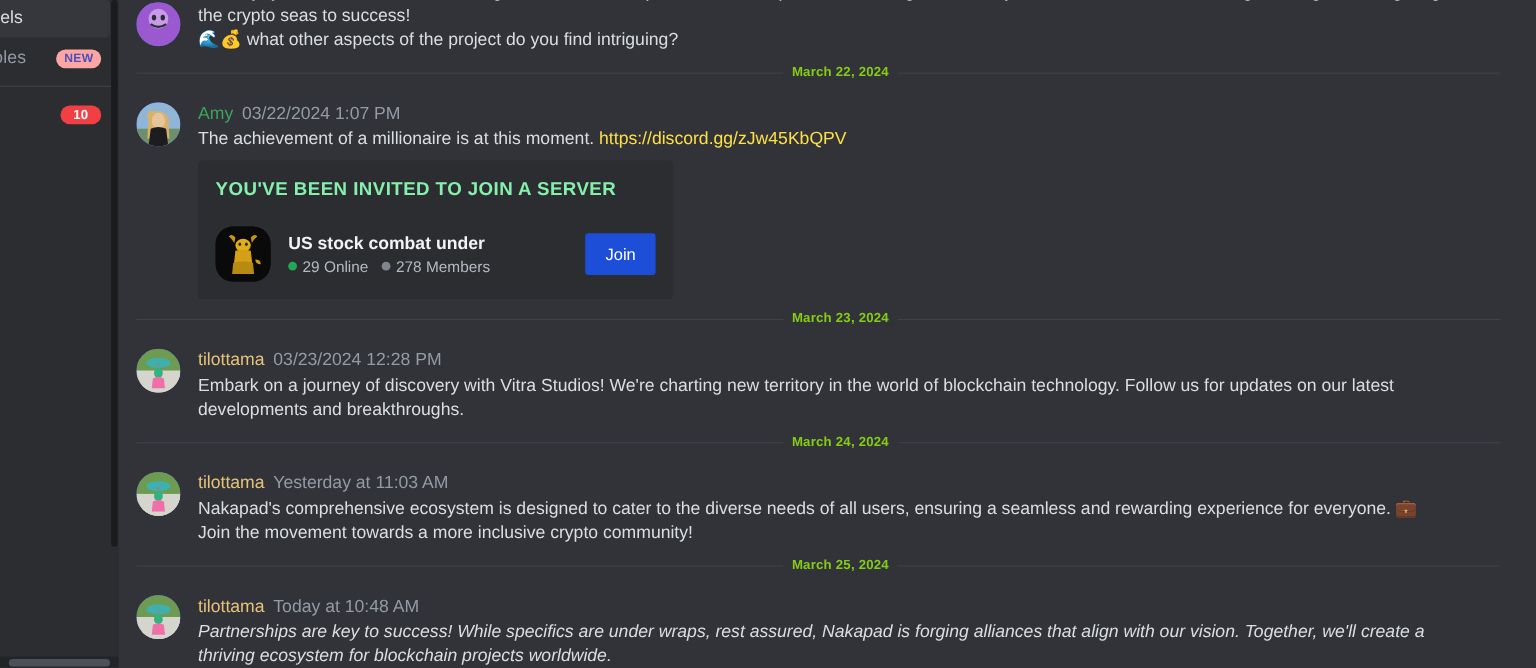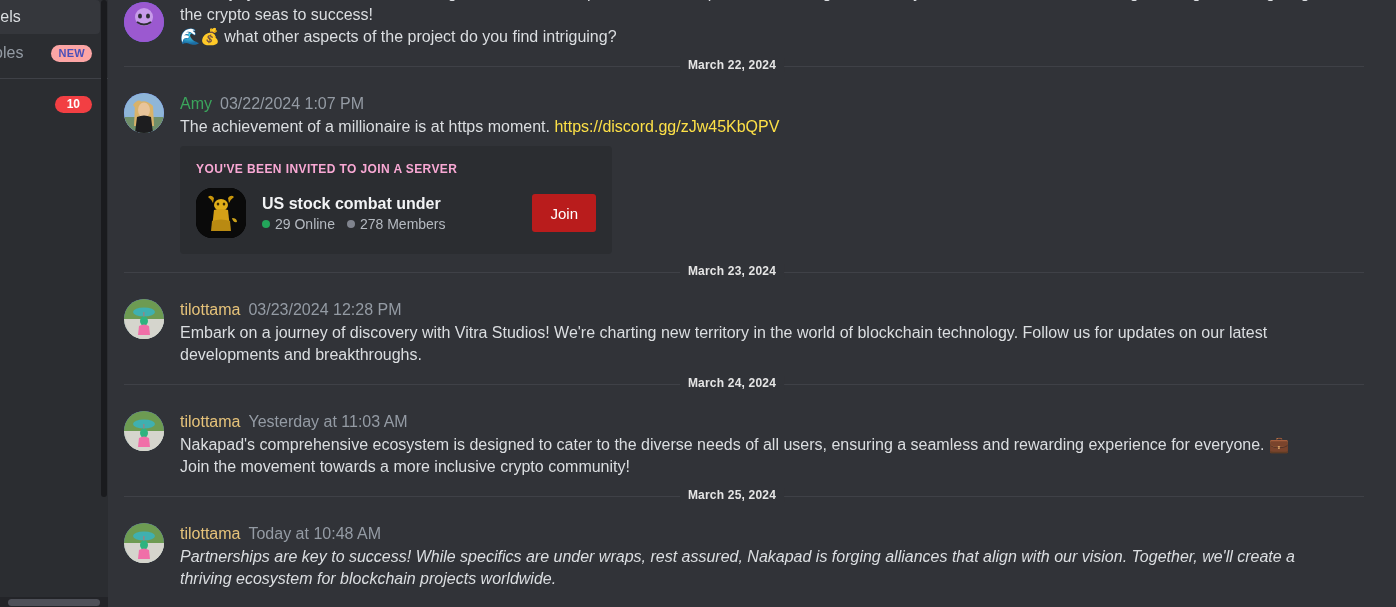--- a/index.html
+++ b/index.html
@@ -163,46 +163,46 @@
 
   
   .date-divider {
     position: relative;
     height: 1px;
     background: #3f4147;
     margin: 16px 16px 24px 16px;
   }
   .date-divider span {
     position: absolute;
-    right: 632px;
+    right: 600px;
     top: -8px;
     transform: translateX(50%);
     background: #313338;
     padding: 0 8px;
     font-size: 12px;
     font-weight: 600;
-    color: #e5e5e5;
+    color: #84cc16;
     letter-spacing: .2px;
     text-align: center;
   }
 
   
   .invite {
     margin-top: 8px;
     width: 432px;
     background: #2b2d31;
     border-radius: 4px;
     padding: 16px;
   }
   .invite-title {
-    font-size: 12px;
+    font-size: 17px;
     font-weight: 700;
     letter-spacing: .4px;
-    color: #f9a8d4;
-    margin-bottom: 12px;
+    color: #86efac;
+    margin-bottom: 24px;
   }
   .invite-row {
     display: flex;
     align-items: center;
   }
   .invite-icon {
     width: 50px; height: 50px;
     border-radius: 16px;
     overflow: hidden;
     background: #000;
@@ -221,21 +221,21 @@
     align-items: flex-start;
     gap: 12px;
     font-size: 14px;
     color: #b5bac1;
   }
   .stat { display: flex; align-items: center; gap: 5px; }
   .dot { width: 8px; height: 8px; border-radius: 50%; display: inline-block; }
   .dot.online  { background: #23a55a; }
   .dot.members { background: #80848e; }
   .join-btn {
-    background: #b91c1c;
+    background: #1d4ed8;
     color: #fff;
     border: none;
     border-radius: 3px;
     font-family: "Liberation Sans", sans-serif;
     font-size: 15px;
     font-weight: 500;
     padding: 0 18px;
     height: 38px;
     cursor: pointer;
   }
@@ -341,21 +341,21 @@
             <ellipse cx="20" cy="17" rx="6" ry="7.5" fill="#e8c49a"></ellipse>
             <path d="M13 24 Q20 21 27 24 L29 40 L11 40 Z" fill="#1d1d1f"></path>
             <path d="M9 12 Q13 6 17 8 L12 16 Z" fill="#d8b26a"></path>
           </svg>
         </div>
         <div class="msg-body">
           <div class="msg-head">
             <span class="author green">Amy</span>
             <span class="timestamp">03/22/2024 1:07 PM</span>
           </div>
-          <div class="msg-text"><span>The achievement of a millionaire is at https moment. </span><a class="msg-link" href="#">https://discord.gg/zJw45KbQPV</a></div>
+          <div class="msg-text"><span>The achievement of a millionaire is at this moment. </span><a class="msg-link" href="#">https://discord.gg/zJw45KbQPV</a></div>
 
           <div class="invite">
             <div class="invite-title">YOU'VE BEEN INVITED TO JOIN A SERVER</div>
             <div class="invite-row">
               <div class="invite-icon">
                 <svg width="50" height="50" viewBox="0 0 50 50" aria-hidden="true">
                   <rect width="50" height="50" fill="#0a0a0a"></rect>
                   <path d="M18 10 Q15 6 12 9 Q15 11 17 15 Z" fill="#c9960a"></path>
                   <path d="M32 10 Q35 6 38 9 Q35 11 33 15 Z" fill="#c9960a"></path>
                   <ellipse cx="25" cy="17" rx="7" ry="6" fill="#e0ae18"></ellipse>

